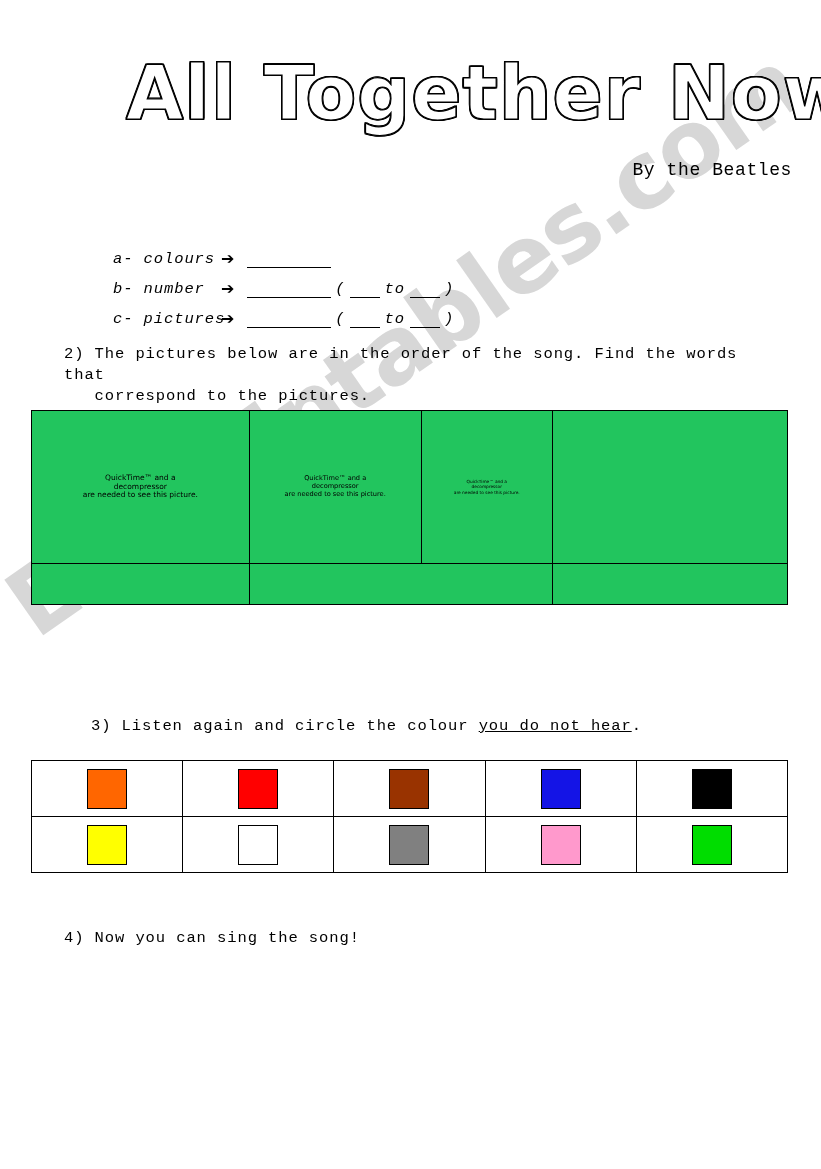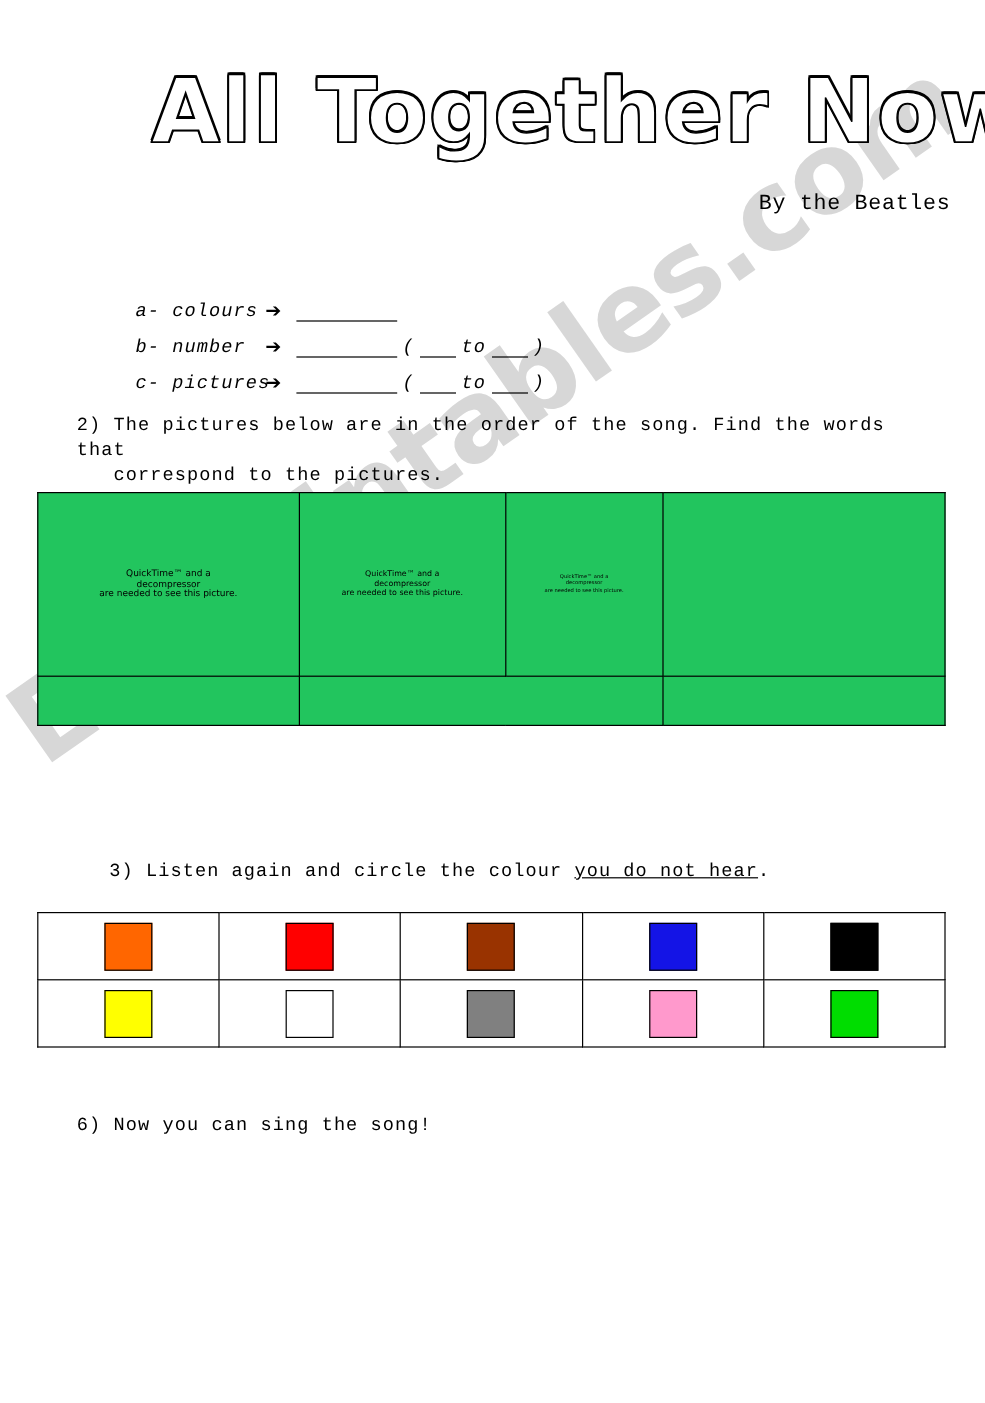--- a/index.html
+++ b/index.html
@@ -315,15 +315,15 @@
       <td>
         <span class="swatch" id="sw8" style="background: rgb(255, 153, 204);"></span>
       </td>
       <td>
         <span class="swatch" id="sw9" style="background: rgb(0, 221, 0);"></span>
       </td>
     </tr>
   </tbody>
     </table>
 
-  <div class="q" id="q4">6) Now you can sing the song!</div>
+  <div class="q" id="q4">4) Now you can sing the song!</div>
 
 </div>
 
 </body></html>

